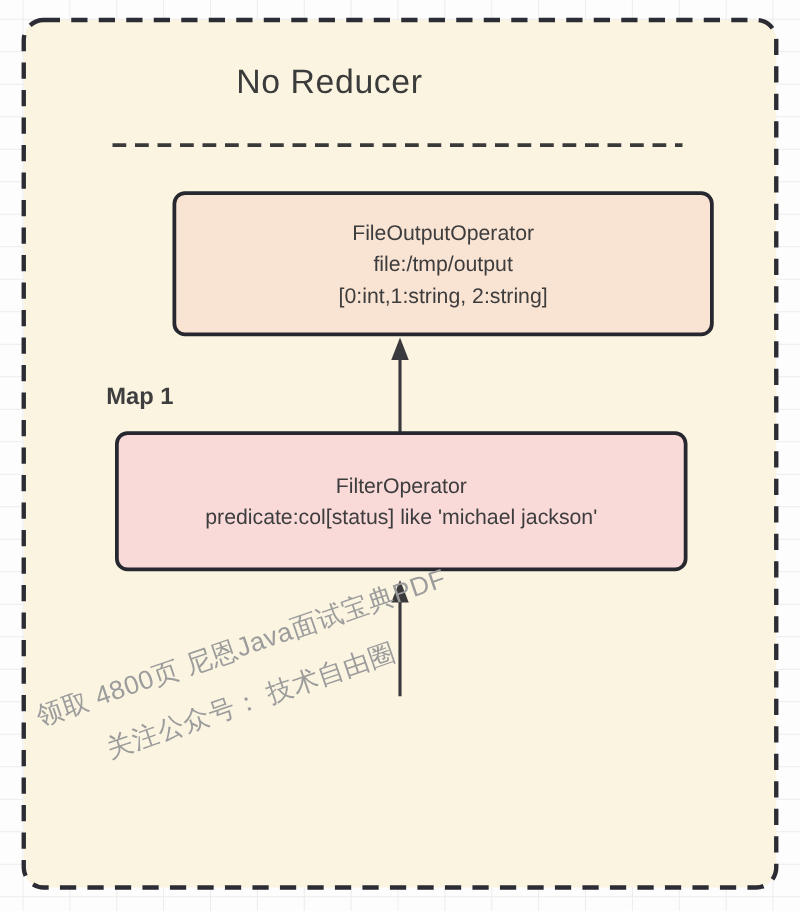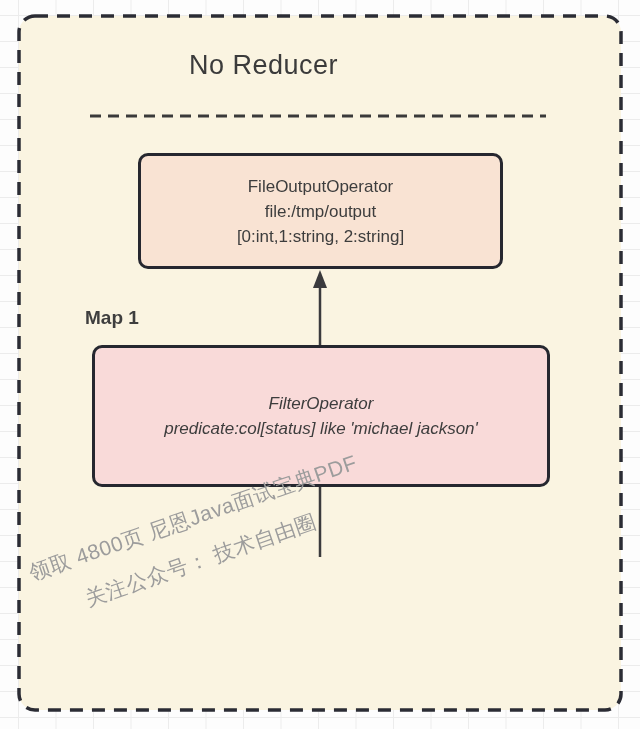--- a/index.html
+++ b/index.html
@@ -48,22 +48,22 @@
     display: flex;
     flex-direction: column;
     align-items: center;
     justify-content: center;
     text-align: center;
     color: #3d3d3d;
     font-size: 17px;
     line-height: 25px;
     white-space: nowrap;
   }
-  #node-file-output { left: 138px; top: 153px; width: 365px; height: 116px; }
-  #node-filter      { left:  92px; top: 345px; width: 458px; height: 142px; font-style: italic; }
+  #node-file-output { left: 138px; top: 153px; width: 433px; height: 116px; }
+  #node-filter      { left:  92px; top: 345px; width: 458px; height: 112px; }
   #node-table-scan  { left: 138px; top: 555px; width: 365px; height: 113px; font-size: 16.5px; }
   .watermark {
     position: absolute;
     color: #9c9c9c;
     font-size: 21px;
     white-space: nowrap;
     transform: rotate(-19deg);
     transform-origin: 0 50%;
     letter-spacing: 0.5px;
   }

